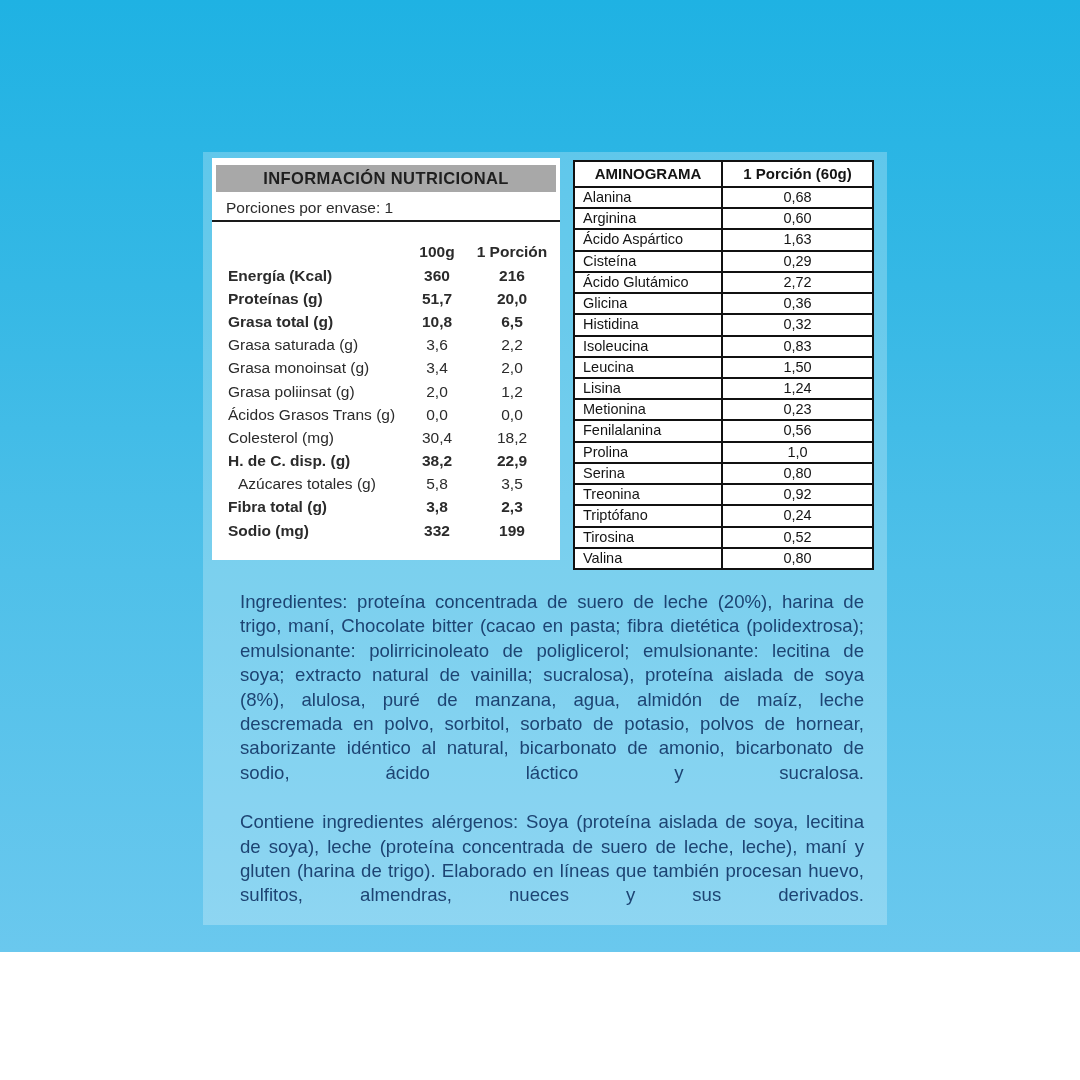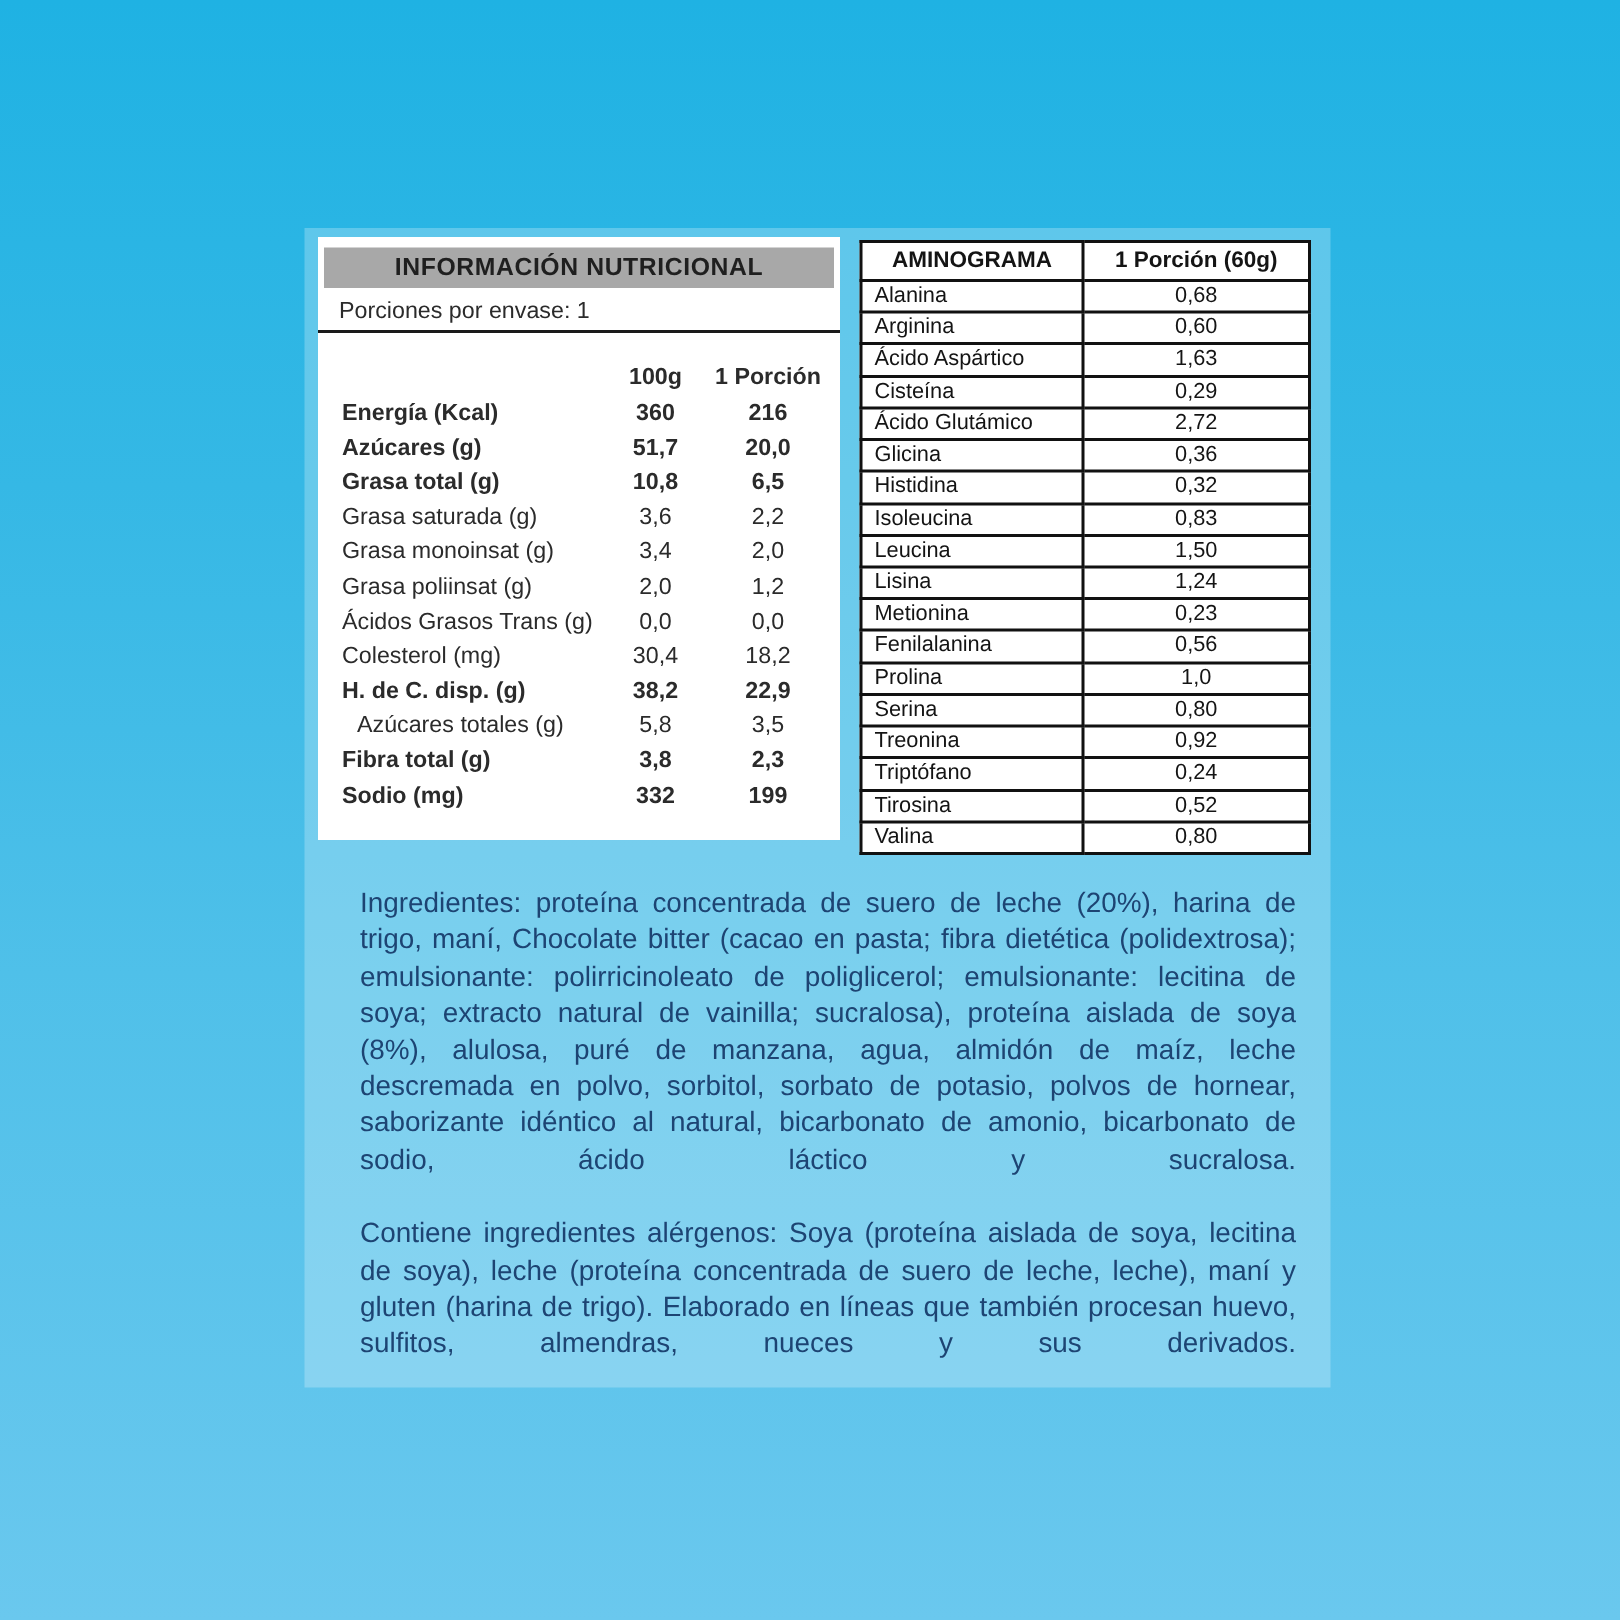--- a/index.html
+++ b/index.html
@@ -1,20 +1,20 @@
 <!DOCTYPE html>
 <html><head>
 <meta charset="utf-8">
 <style>
   html,body{margin:0;padding:0;}
   body{font-family:"Liberation Sans", sans-serif;}
 
   .canvas{
     position:relative;
-    width:1080px;height:1080px;
+    width:1080px;height:952px;
     overflow:hidden;
     background:linear-gradient(180deg,#1fb2e3 0%,#35b8e5 30%,#4fc0e9 60%,#6ac8ee 100%);
   }
 
   .panel{
     position:absolute;left:203px;top:152px;width:684px;height:773px;
     background:rgba(255,255,255,0.25);
   }
 
   
@@ -88,21 +88,21 @@
         <span class="nval">100g</span>
         <span class="nval2">1 Porción</span>
       </div>
       <div>
           <div class="nrow bold">
             <span class="nlabel">Energía (Kcal)</span>
             <span class="nval">360</span>
             <span class="nval2">216</span>
           </div>
           <div class="nrow bold">
-            <span class="nlabel">Azúcares (g)</span>
+            <span class="nlabel">Proteínas (g)</span>
             <span class="nval">51,7</span>
             <span class="nval2">20,0</span>
           </div>
           <div class="nrow bold">
             <span class="nlabel">Grasa total (g)</span>
             <span class="nval">10,8</span>
             <span class="nval2">6,5</span>
           </div>
           <div class="nrow">
             <span class="nlabel">Grasa saturada (g)</span>

